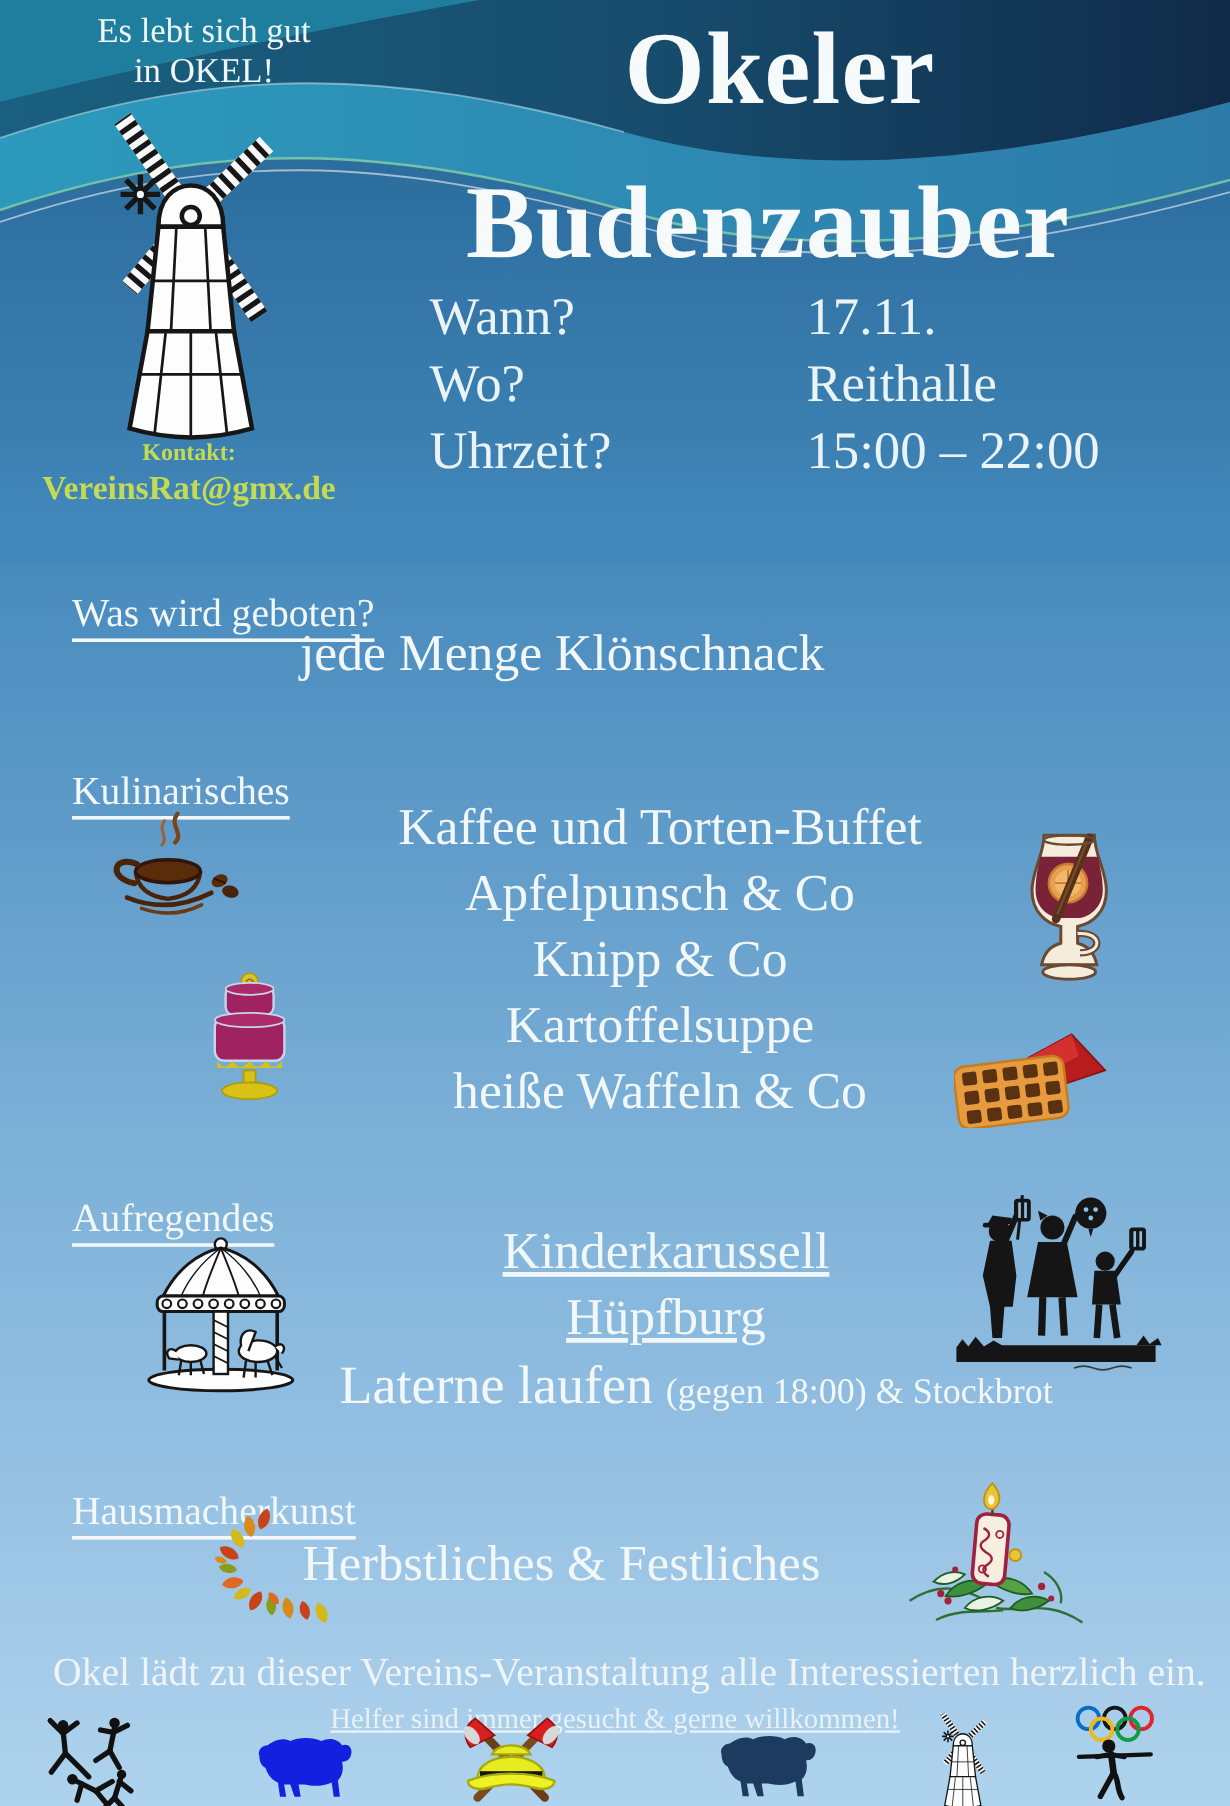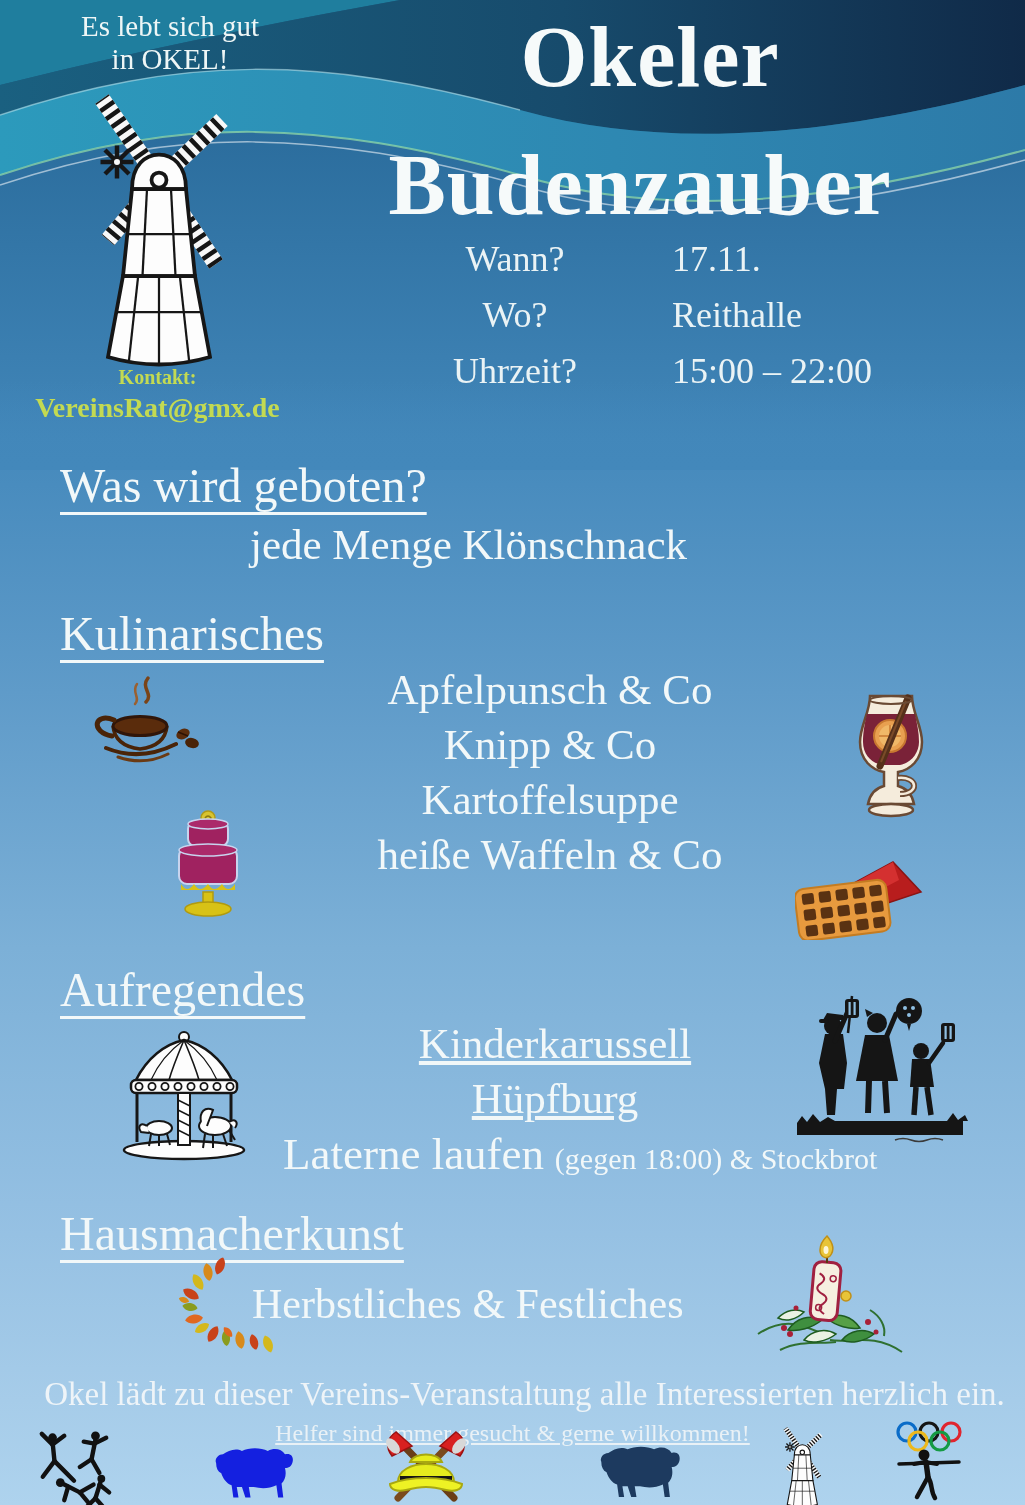--- a/index.html
+++ b/index.html
@@ -16,30 +16,31 @@
       #7cb0d7 63%,
       #93bfe2 80%,
       #a6cce9 93%,
       #aed3ee 100%);
   }
   .abs{position:absolute;}
   .ctr{text-align:center;}
   .hdr-svg{position:absolute;top:0;left:0;pointer-events:none;}
   .tagline{font-size:29px;line-height:1.14;color:#eef6f6;}
   .title{font-weight:bold;color:#f6fafa;font-size:86px;line-height:1;letter-spacing:1px;}
-  .info-row{display:flex;font-size:36px;color:#eaf3f5;text-align:center;}
+  .info-row{display:flex;font-size:44px;color:#eaf3f5;}
   .info-label{width:314px;}
   .contact{color:#c3da52;line-height:1.3;font-family:Liberation Serif, serif;}
   .contact .c1{font-size:20px;font-weight:bold;}
   .contact .c2{font-size:28px;font-weight:bold;}
   .section-heading{
-    font-size:48px;color:#f2f8f9;
+    font-size:33px;color:#f2f8f9;
     text-decoration:underline;
     text-underline-offset:10px;
     text-decoration-thickness:2.5px;
+    margin-top:36px;
   }
   .body-line{font-size:43px;color:#f2f8f9;white-space:nowrap;}
   .list-col .body-line{line-height:55px;}
   .lantern-main{font-size:45px;}
   .lantern-detail{font-size:30px;}
   .footer-1{font-size:33px;color:#eef4f8;}
   .footer-2{font-size:24px;color:#e9f1f6;}
 </style>
 </head>
 <body>
@@ -144,20 +145,21 @@
   <div class="abs info-row" style="left:358px;top:350px;">
     <span class="info-label">Uhrzeit?</span>
     <span>15:00 – 22:00</span>
   </div>
 
   <div class="abs section-heading" style="left:60px;top:458px;">Was wird geboten?</div>
   <div class="abs body-line" style="left:250px;top:520px;">jede Menge Klönschnack</div>
 
   <div class="abs section-heading" style="left:60px;top:606px;">Kulinarisches</div>
   <div class="abs ctr list-col" style="left:270px;top:662px;width:560px;">
+    <div class="body-line">Kaffee und Torten-Buffet</div>
     <div class="body-line">Apfelpunsch &amp; Co</div>
     <div class="body-line">Knipp &amp; Co</div>
     <div class="body-line">Kartoffelsuppe</div>
     <div class="body-line">heiße Waffeln &amp; Co</div>
   </div>
 
   <svg class="abs" style="left:88px;top:676px;" width="120" height="105" viewBox="0 0 120 105">
     <path d="M58,26 C66,18 52,12 60,2" fill="none" stroke="#7a4418" stroke-width="3.5" stroke-linecap="round"></path>
     <path d="M47,28 C53,22 43,16 49,8" fill="none" stroke="#9a6030" stroke-width="2.5" stroke-linecap="round"></path>
     <path d="M25,50 Q27,70 52,73 Q77,70 79,50" fill="none" stroke="#4a2408" stroke-width="3.5"></path>

